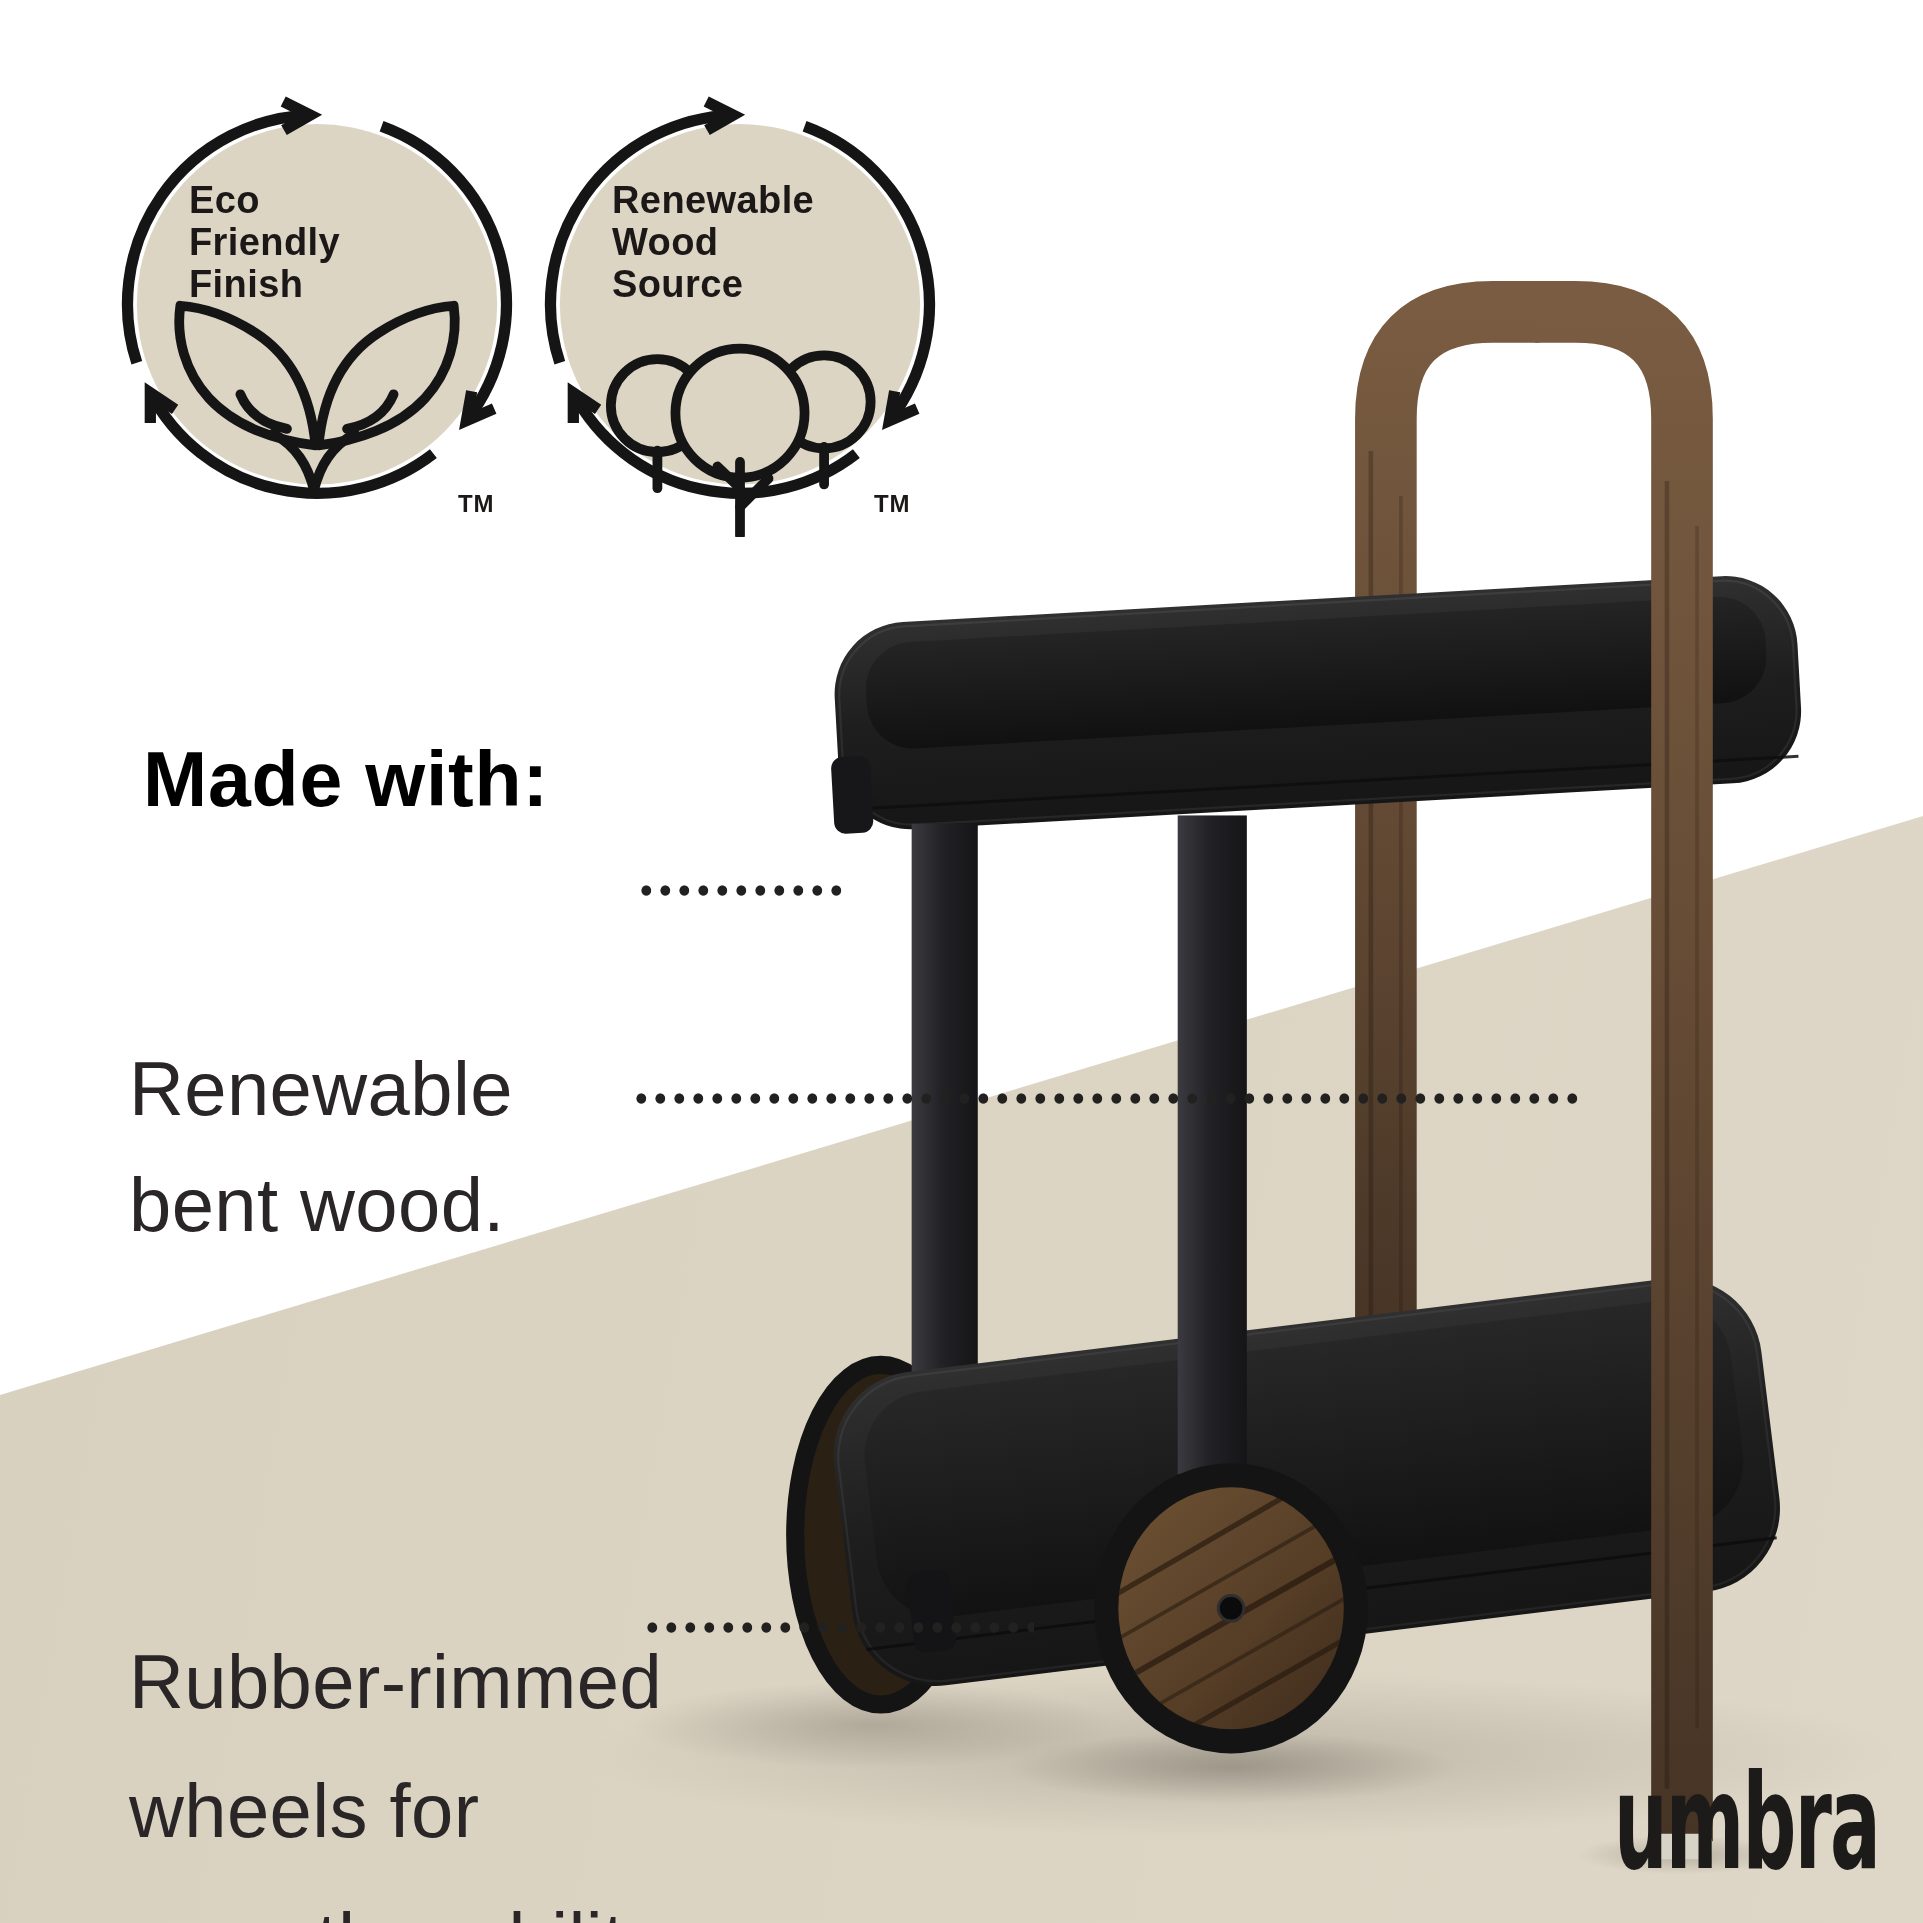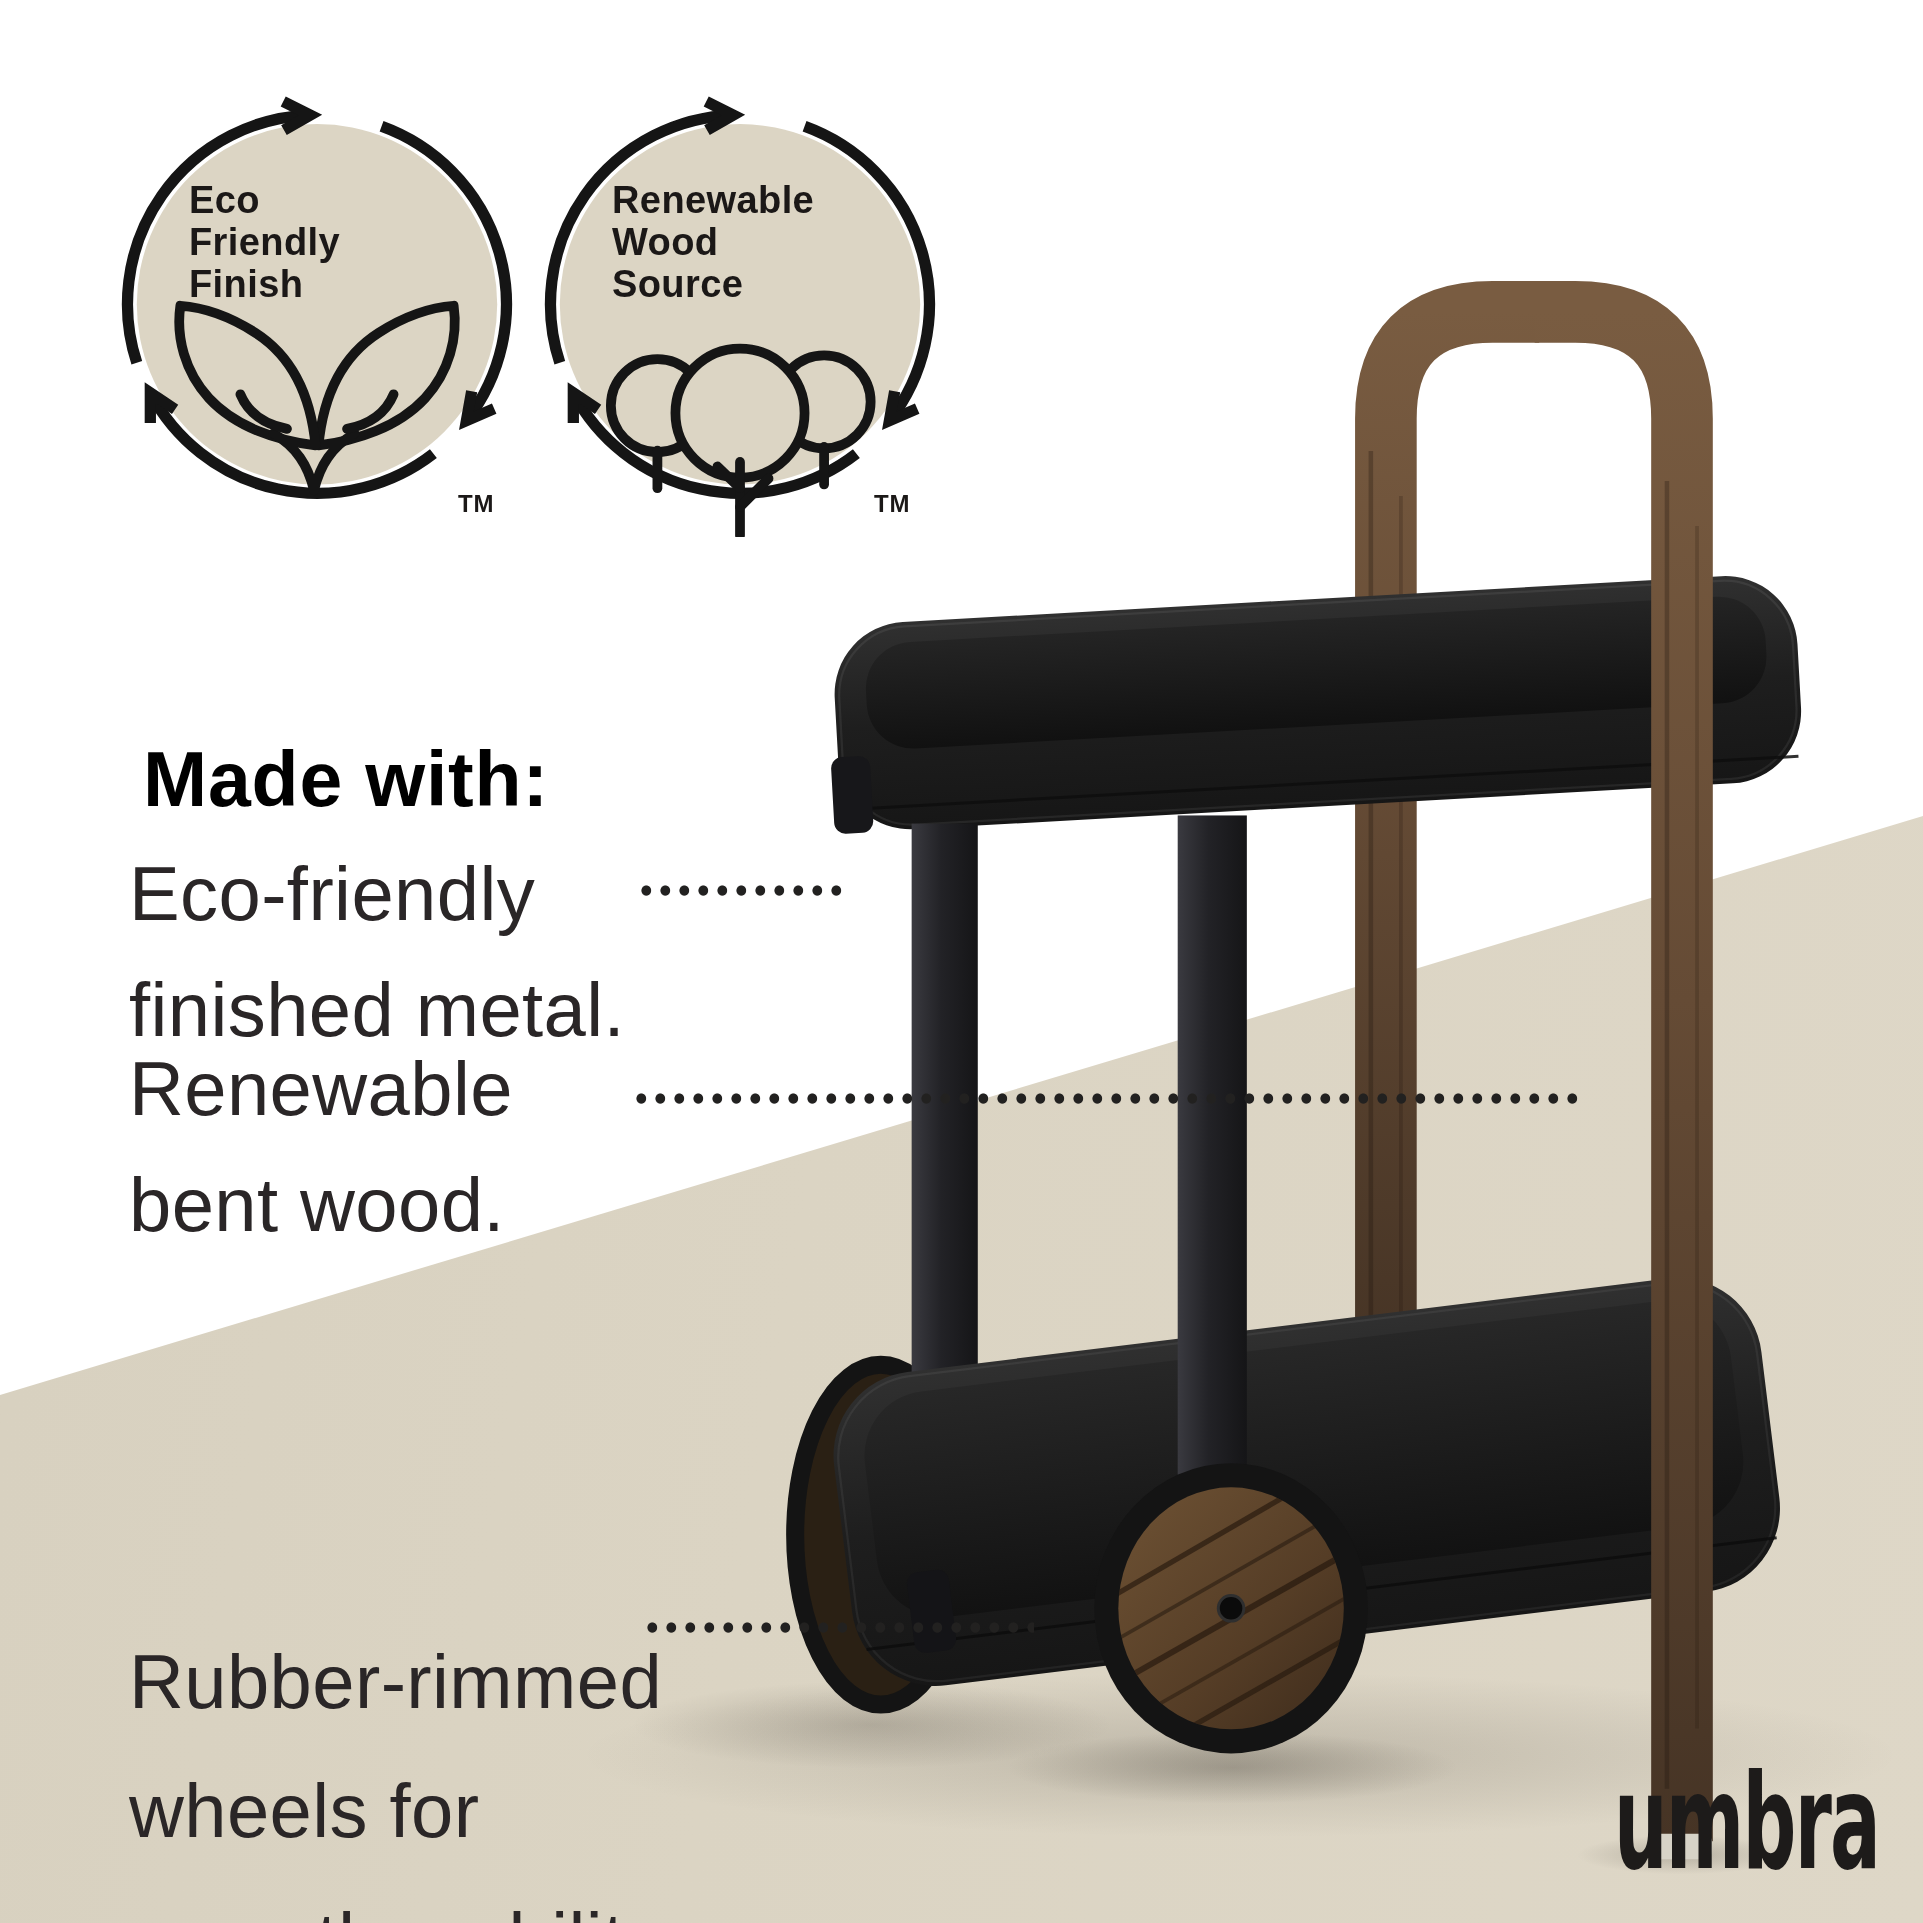--- a/index.html
+++ b/index.html
@@ -200,22 +200,20 @@
       <path d="M 260 505 L 230 476" fill="none"></path>
     </g>
   </svg>
   <div class="badge-label" style="left:612px;top:179px;">Renewable
 Wood
 Source</div>
   <div class="tm" style="left:874px;top:490px;">TM</div>
 
   <div class="heading">Made with:</div>
 
-  <div class="feature-text lh-a" style="top:836px;">Eco-friendly
-finished metal.</div>
   <div class="dots dots-1"></div>
 
   <div class="feature-text lh-a" style="top:1031px;">Renewable
 bent wood.</div>
   <div class="dots dots-2"></div>
 
   <div class="feature-text lh-b" style="top:1617px;">Rubber-rimmed
 wheels for
 smooth mobility.</div>
   <div class="dots dots-3"></div>

